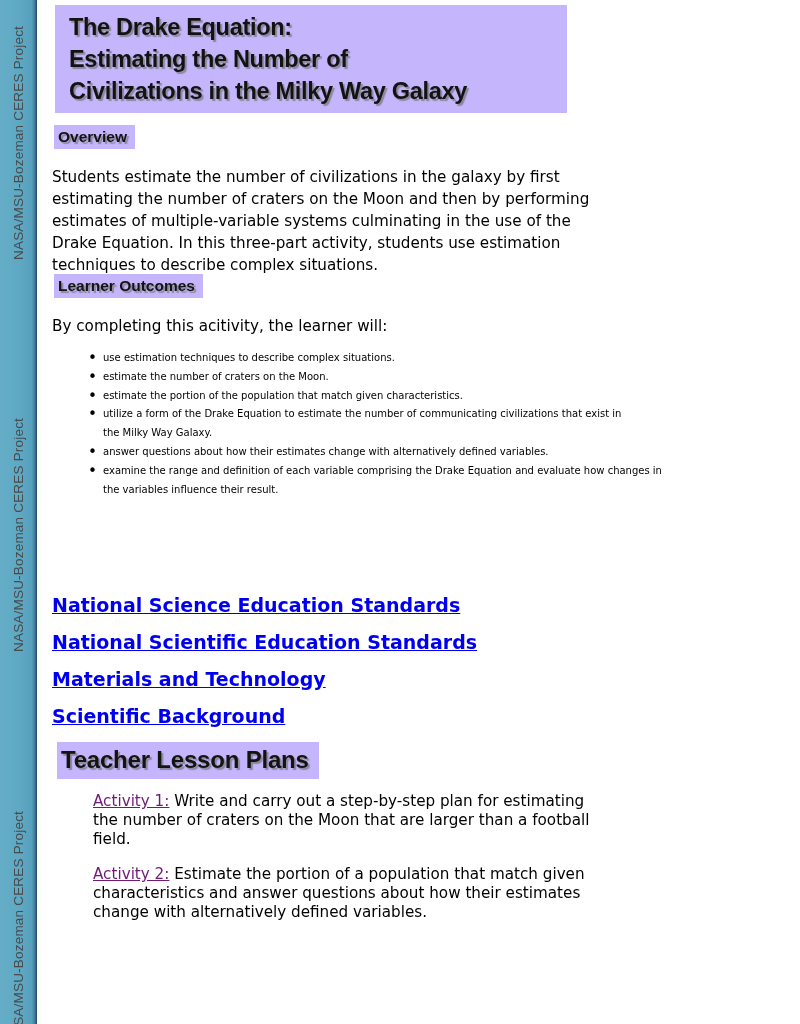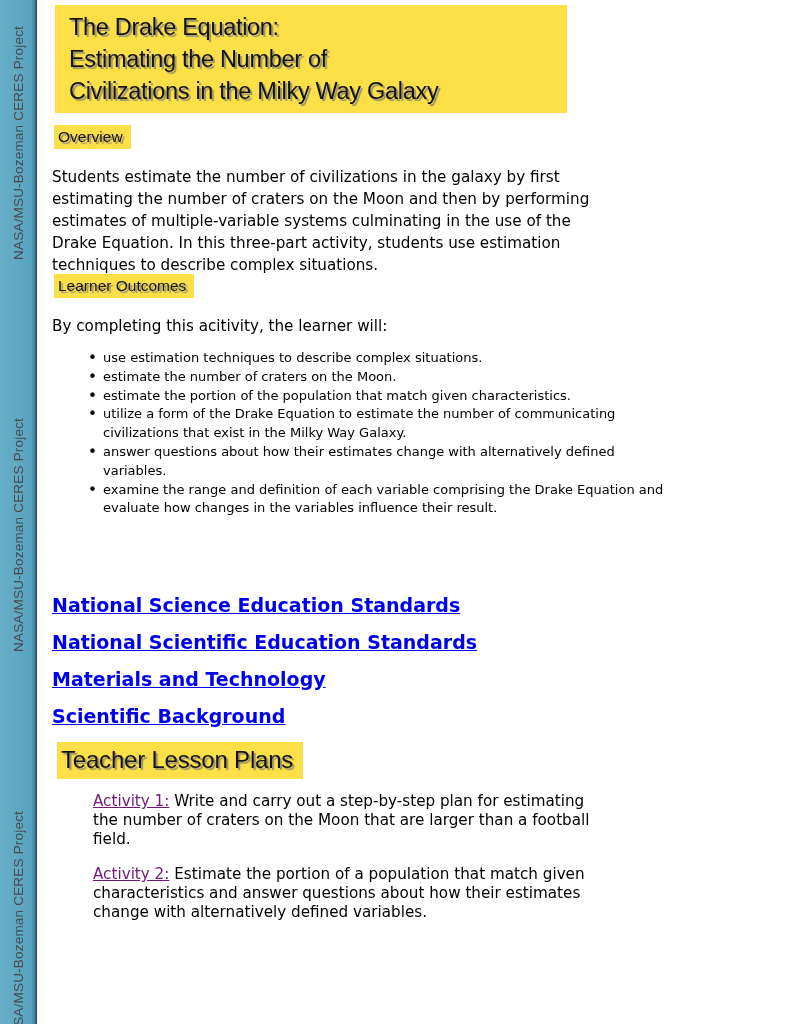--- a/index.html
+++ b/index.html
@@ -74,24 +74,24 @@
   #content {
     position: absolute;
     left: 43px;
     top: 0;
     width: 757px;
     height: 1024px;
   }
 
   
   .heading-img {
-    background: #fde047;
+    background: #c4b5fd;
     display: block;
     font-family: "Liberation Sans", "DejaVu Sans", sans-serif;
-    font-weight: normal;
+    font-weight: bold;
     color: #131313;
     text-shadow: 2px 2px 1px rgba(120,120,120,0.75);
     white-space: pre;
   }
 
   #title-plate {
     position: absolute;
     left: 12px;
     top: 5px;
     width: 498px;
@@ -159,21 +159,21 @@
     width: 580px;
     margin: 0;
     padding: 0 0 0 36px;
     list-style: none;
   }
   #outcomes-list li {
     position: relative;
     margin: 0 0 0 0;
     padding: 0 0 0 15px;
     font-family: "DejaVu Sans", "Liberation Sans", sans-serif;
-    font-size: 13px;
+    font-size: 10px;
     line-height: 18.8px;
   }
   #outcomes-list li::before {
     content: "\2022";
     position: absolute;
     left: 0;
     top: 0;
     font-size: 15.2px;
     line-height: 18.8px;
   }

